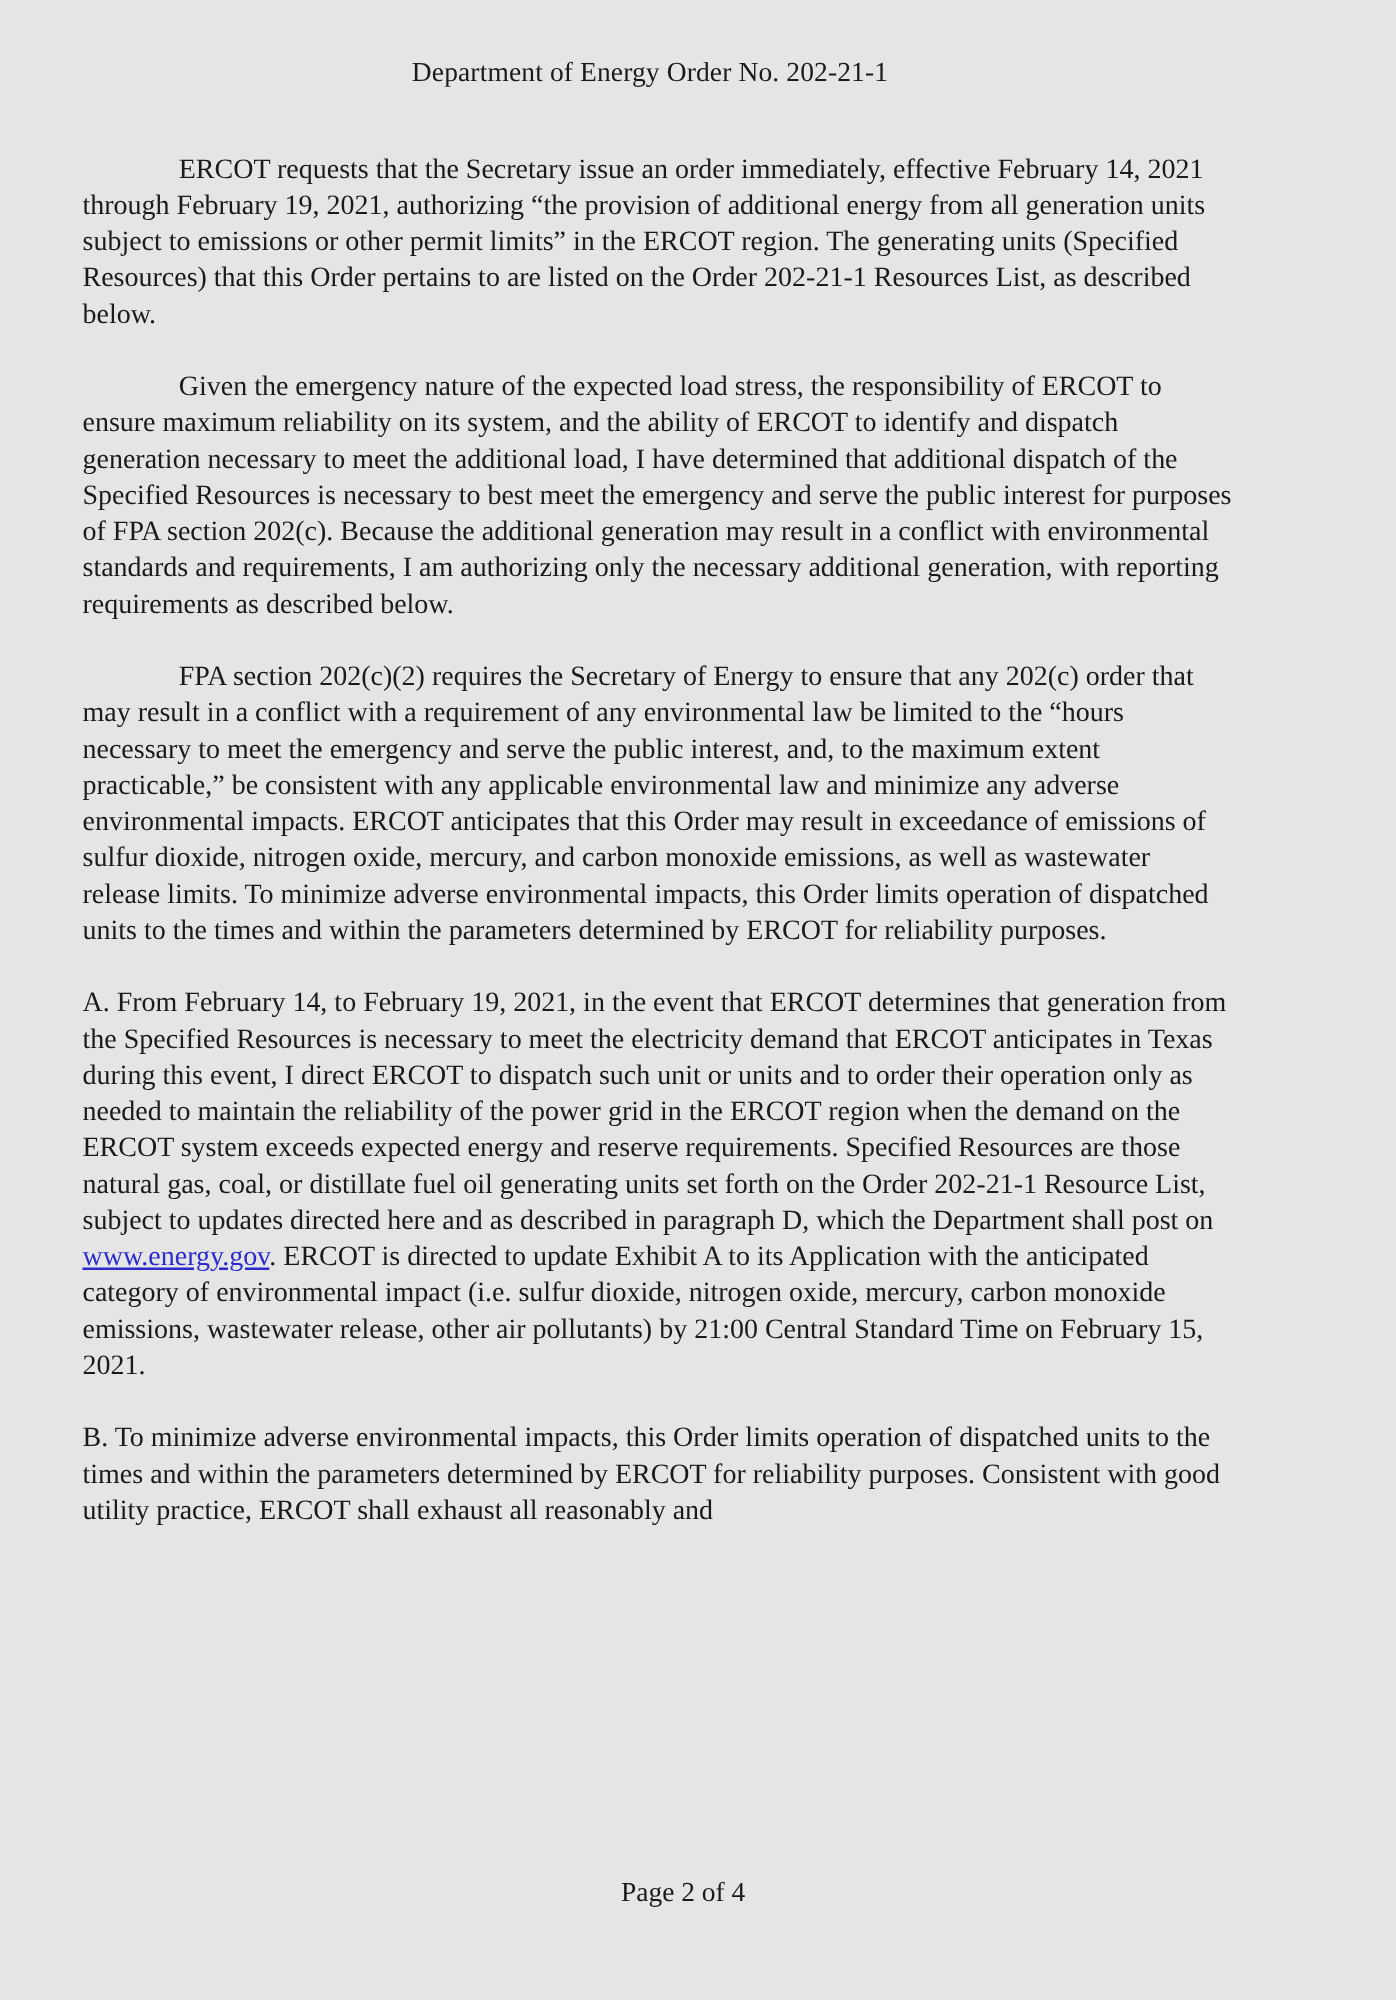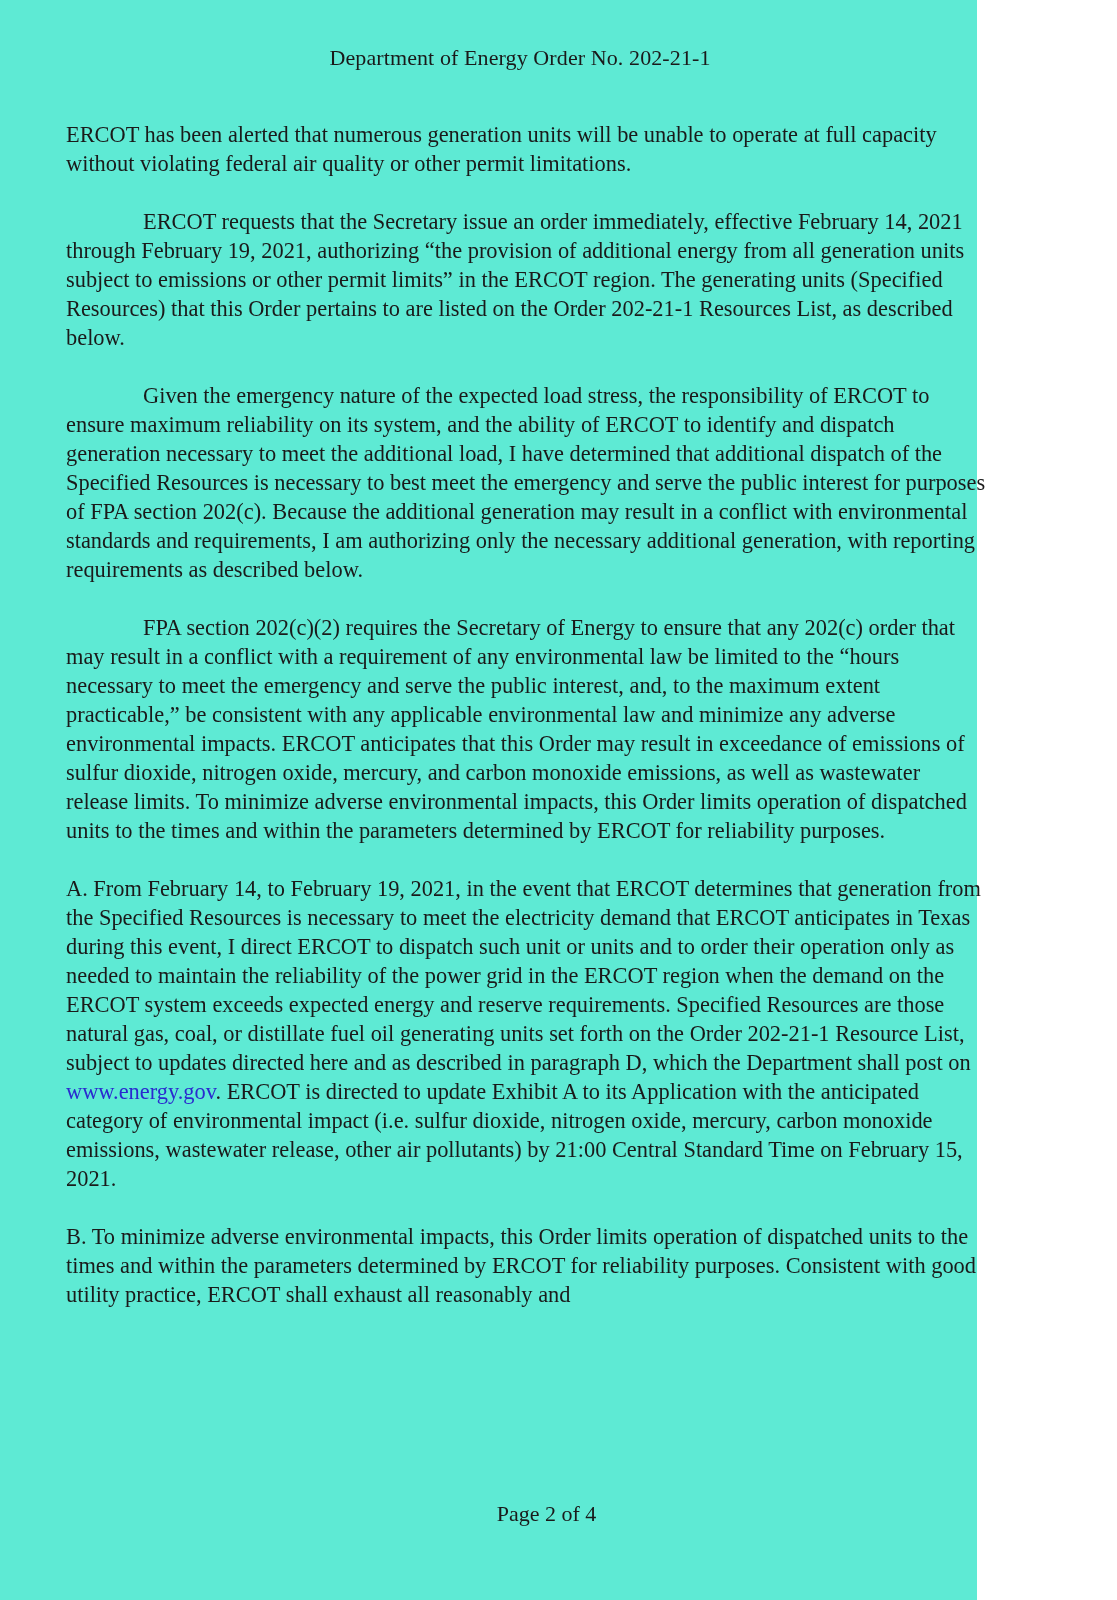--- a/index.html
+++ b/index.html
@@ -12,23 +12,23 @@
       height: 1600px;
       position: relative;
       overflow: hidden;
       font-family: "Liberation Serif", "DejaVu Serif", serif;
       color: #1a1a1a;
     }
     .page {
       position: absolute;
       left: 0;
       top: 0;
-      width: 977px;
+      width: 1117px;
       height: 1600px;
-      background: #5eead4;
+      background: #e5e5e5;
     }
     .header {
       position: absolute;
       top: 44px;
       left: 0;
       width: 1040px;
       text-align: center;
       font-size: 22px;
       line-height: 28px;
       letter-spacing: 0.1px;
@@ -42,20 +42,21 @@
       line-height: 29px;
     }
     .para {
       margin: 0 0 29px 0;
     }
     .para.indent {
       text-indent: 77px;
     }
     .link {
       color: #2a2acf;
+      text-decoration: underline;
       cursor: pointer;
     }
     .footer {
       position: absolute;
       top: 1500px;
       left: 0;
       width: 1013px;
       text-align: center;
       font-size: 22px;
       line-height: 28px;
@@ -63,21 +64,20 @@
     }
   </style>
 </head>
 <body>
 
 <div class="page">
 
   <div class="header">Department of Energy Order No. 202-21-1</div>
 
   <div class="body">
-    <p class="para">ERCOT has been alerted that numerous generation units will be unable to operate at full capacity without violating federal air quality or other permit limitations.</p>
     <p class="para indent">ERCOT requests that the Secretary issue an order immediately, effective February 14, 2021 through February 19, 2021, authorizing “the provision of additional energy from all generation units subject to emissions or other permit limits” in the ERCOT region. The generating units (Specified Resources) that this Order pertains to are listed on the Order 202-21-1 Resources List, as described below.</p>
     <p class="para indent">Given the emergency nature of the expected load stress, the responsibility of ERCOT to ensure maximum reliability on its system, and the ability of ERCOT to identify and dispatch generation necessary to meet the additional load, I have determined that additional dispatch of the Specified Resources is necessary to best meet the emergency and serve the public interest for purposes of FPA section 202(c). Because the additional generation may result in a conflict with environmental standards and requirements, I am authorizing only the necessary additional generation, with reporting requirements as described below.</p>
     <p class="para indent">FPA section 202(c)(2) requires the Secretary of Energy to ensure that any 202(c) order that may result in a conflict with a requirement of any environmental law be limited to the “hours necessary to meet the emergency and serve the public interest, and, to the maximum extent practicable,” be consistent with any applicable environmental law and minimize any adverse environmental impacts. ERCOT anticipates that this Order may result in exceedance of emissions of sulfur dioxide, nitrogen oxide, mercury, and carbon monoxide emissions, as well as wastewater release limits. To minimize adverse environmental impacts, this Order limits operation of dispatched units to the times and within the parameters determined by ERCOT for reliability purposes.</p>
     <p class="para"><span>A. From February 14, to February 19, 2021, in the event that ERCOT determines that generation from the Specified Resources is necessary to meet the  electricity demand that ERCOT anticipates in Texas during this event, I direct ERCOT to dispatch such unit or units and to order their operation only as needed to maintain the reliability of the power grid in the ERCOT region when the demand on the ERCOT system exceeds expected energy and reserve requirements.  Specified Resources are those natural gas, coal, or distillate fuel oil generating units set forth on the Order 202-21-1 Resource List, subject to updates directed here and as described in paragraph D, which the Department shall post on </span><span class="link">www.energy.gov</span><span>.  ERCOT is directed to update Exhibit A to its Application with the anticipated category of environmental impact (i.e. sulfur dioxide, nitrogen oxide, mercury, carbon monoxide emissions, wastewater release, other air pollutants) by 21:00 Central Standard Time on February 15, 2021.</span></p>
     <p class="para">B. To minimize adverse environmental impacts, this Order limits operation of dispatched units to the times and within the parameters determined by ERCOT for reliability purposes. Consistent with good utility practice, ERCOT shall exhaust all reasonably and</p>
   </div>
 
   <div class="footer">Page 2 of 4</div>
 
 </div>

